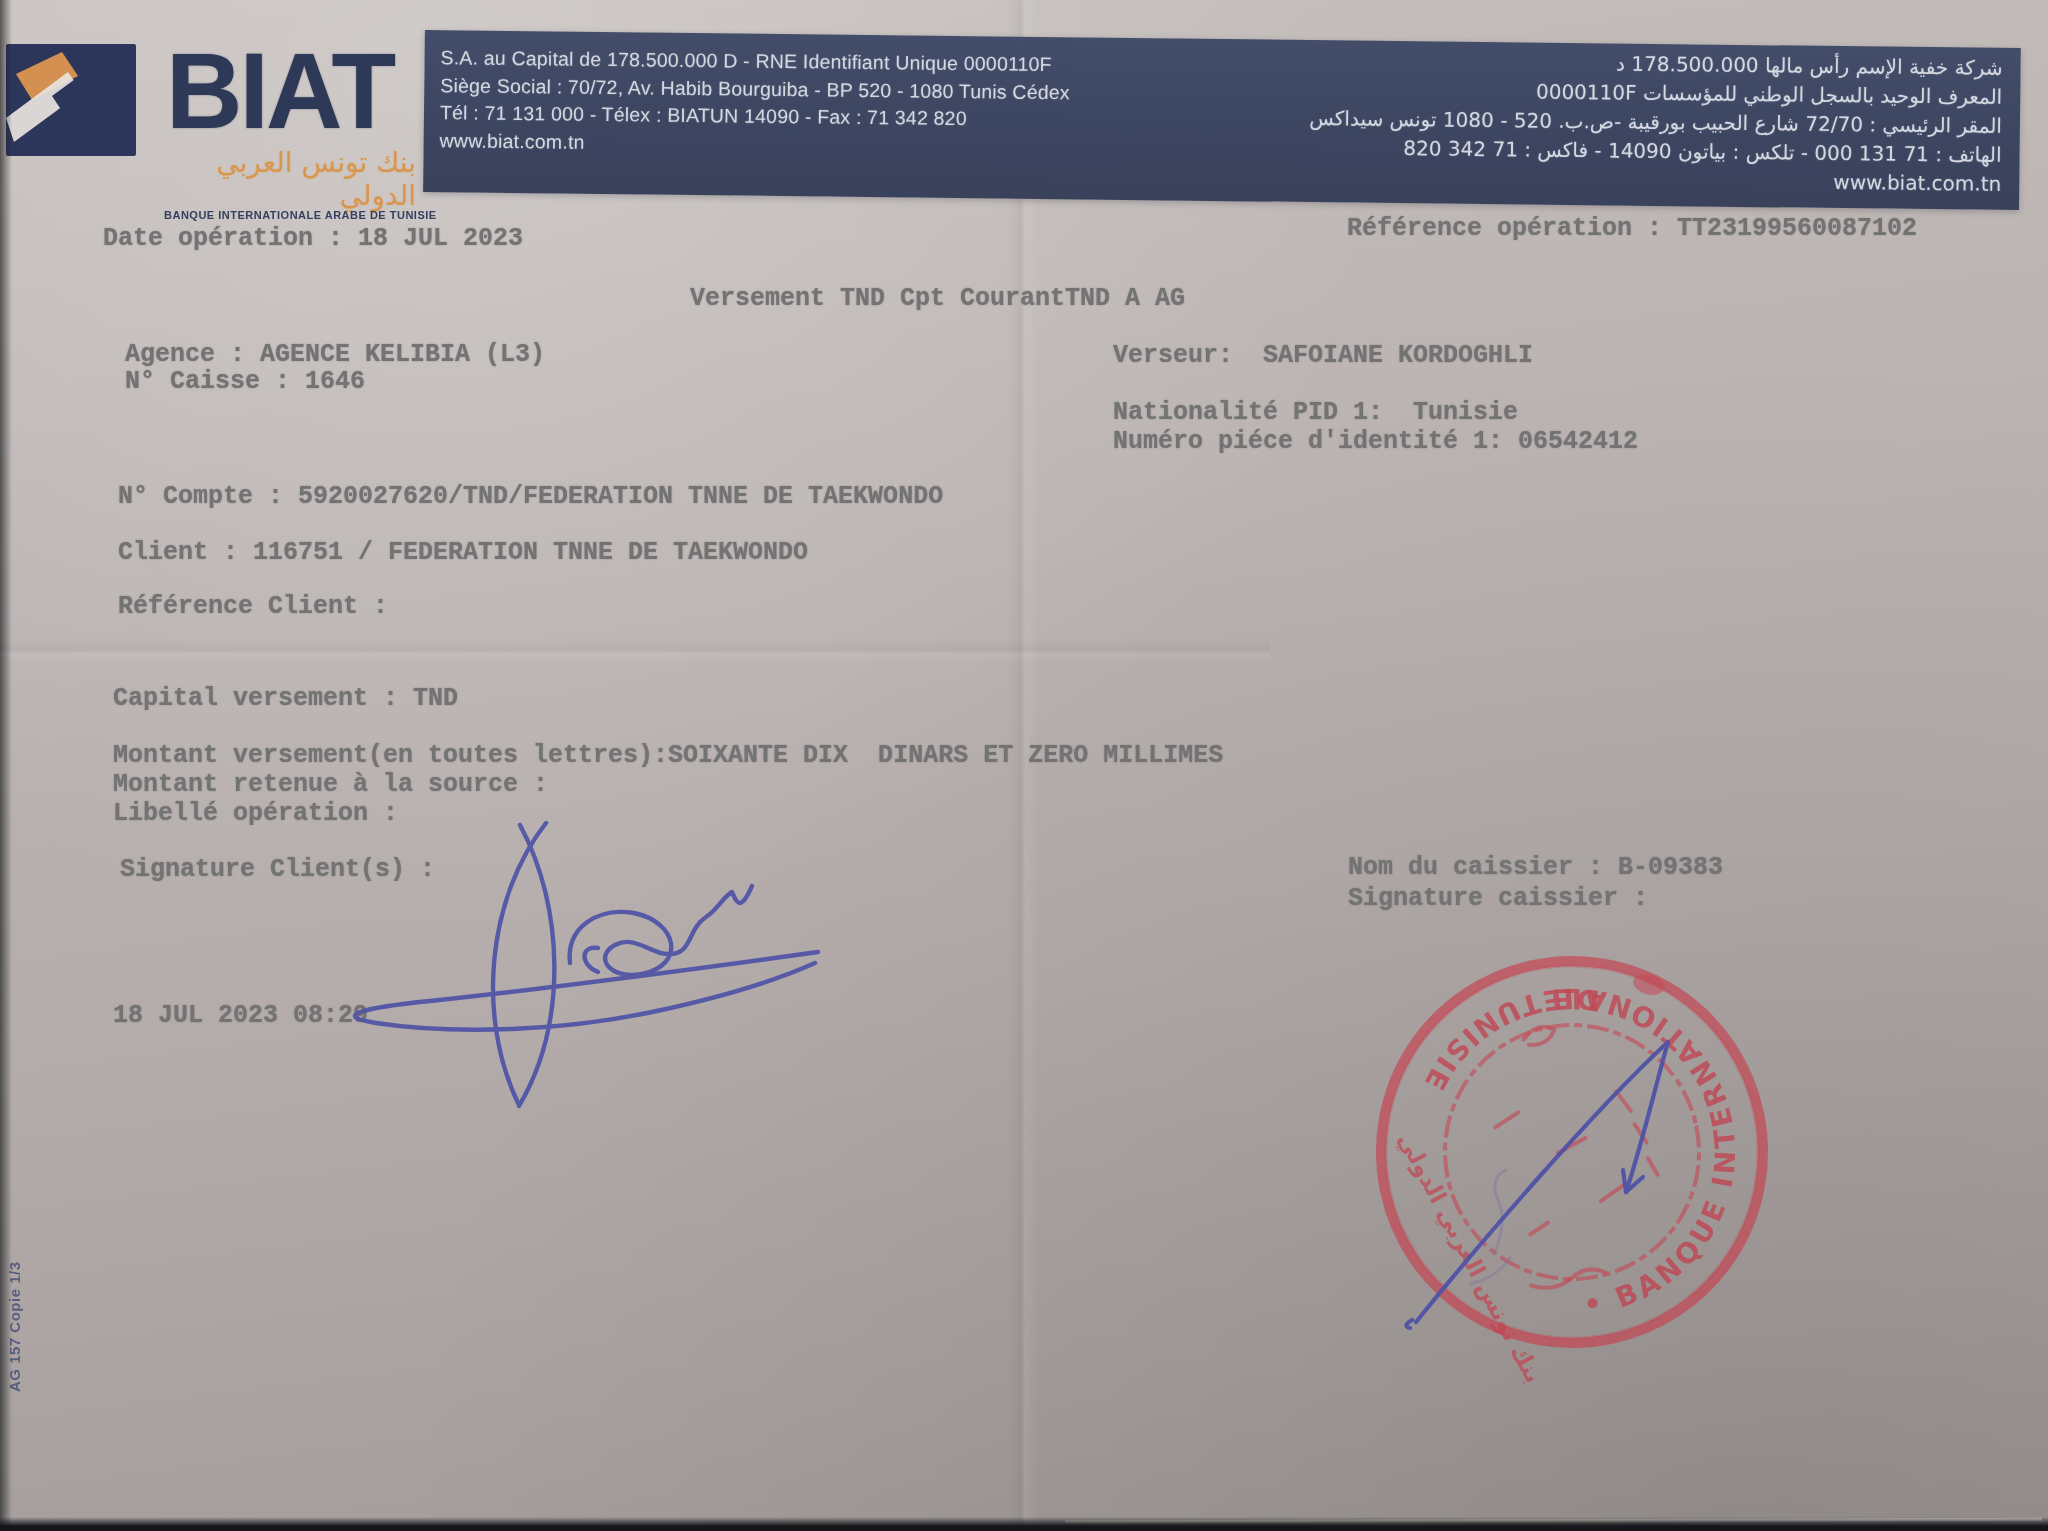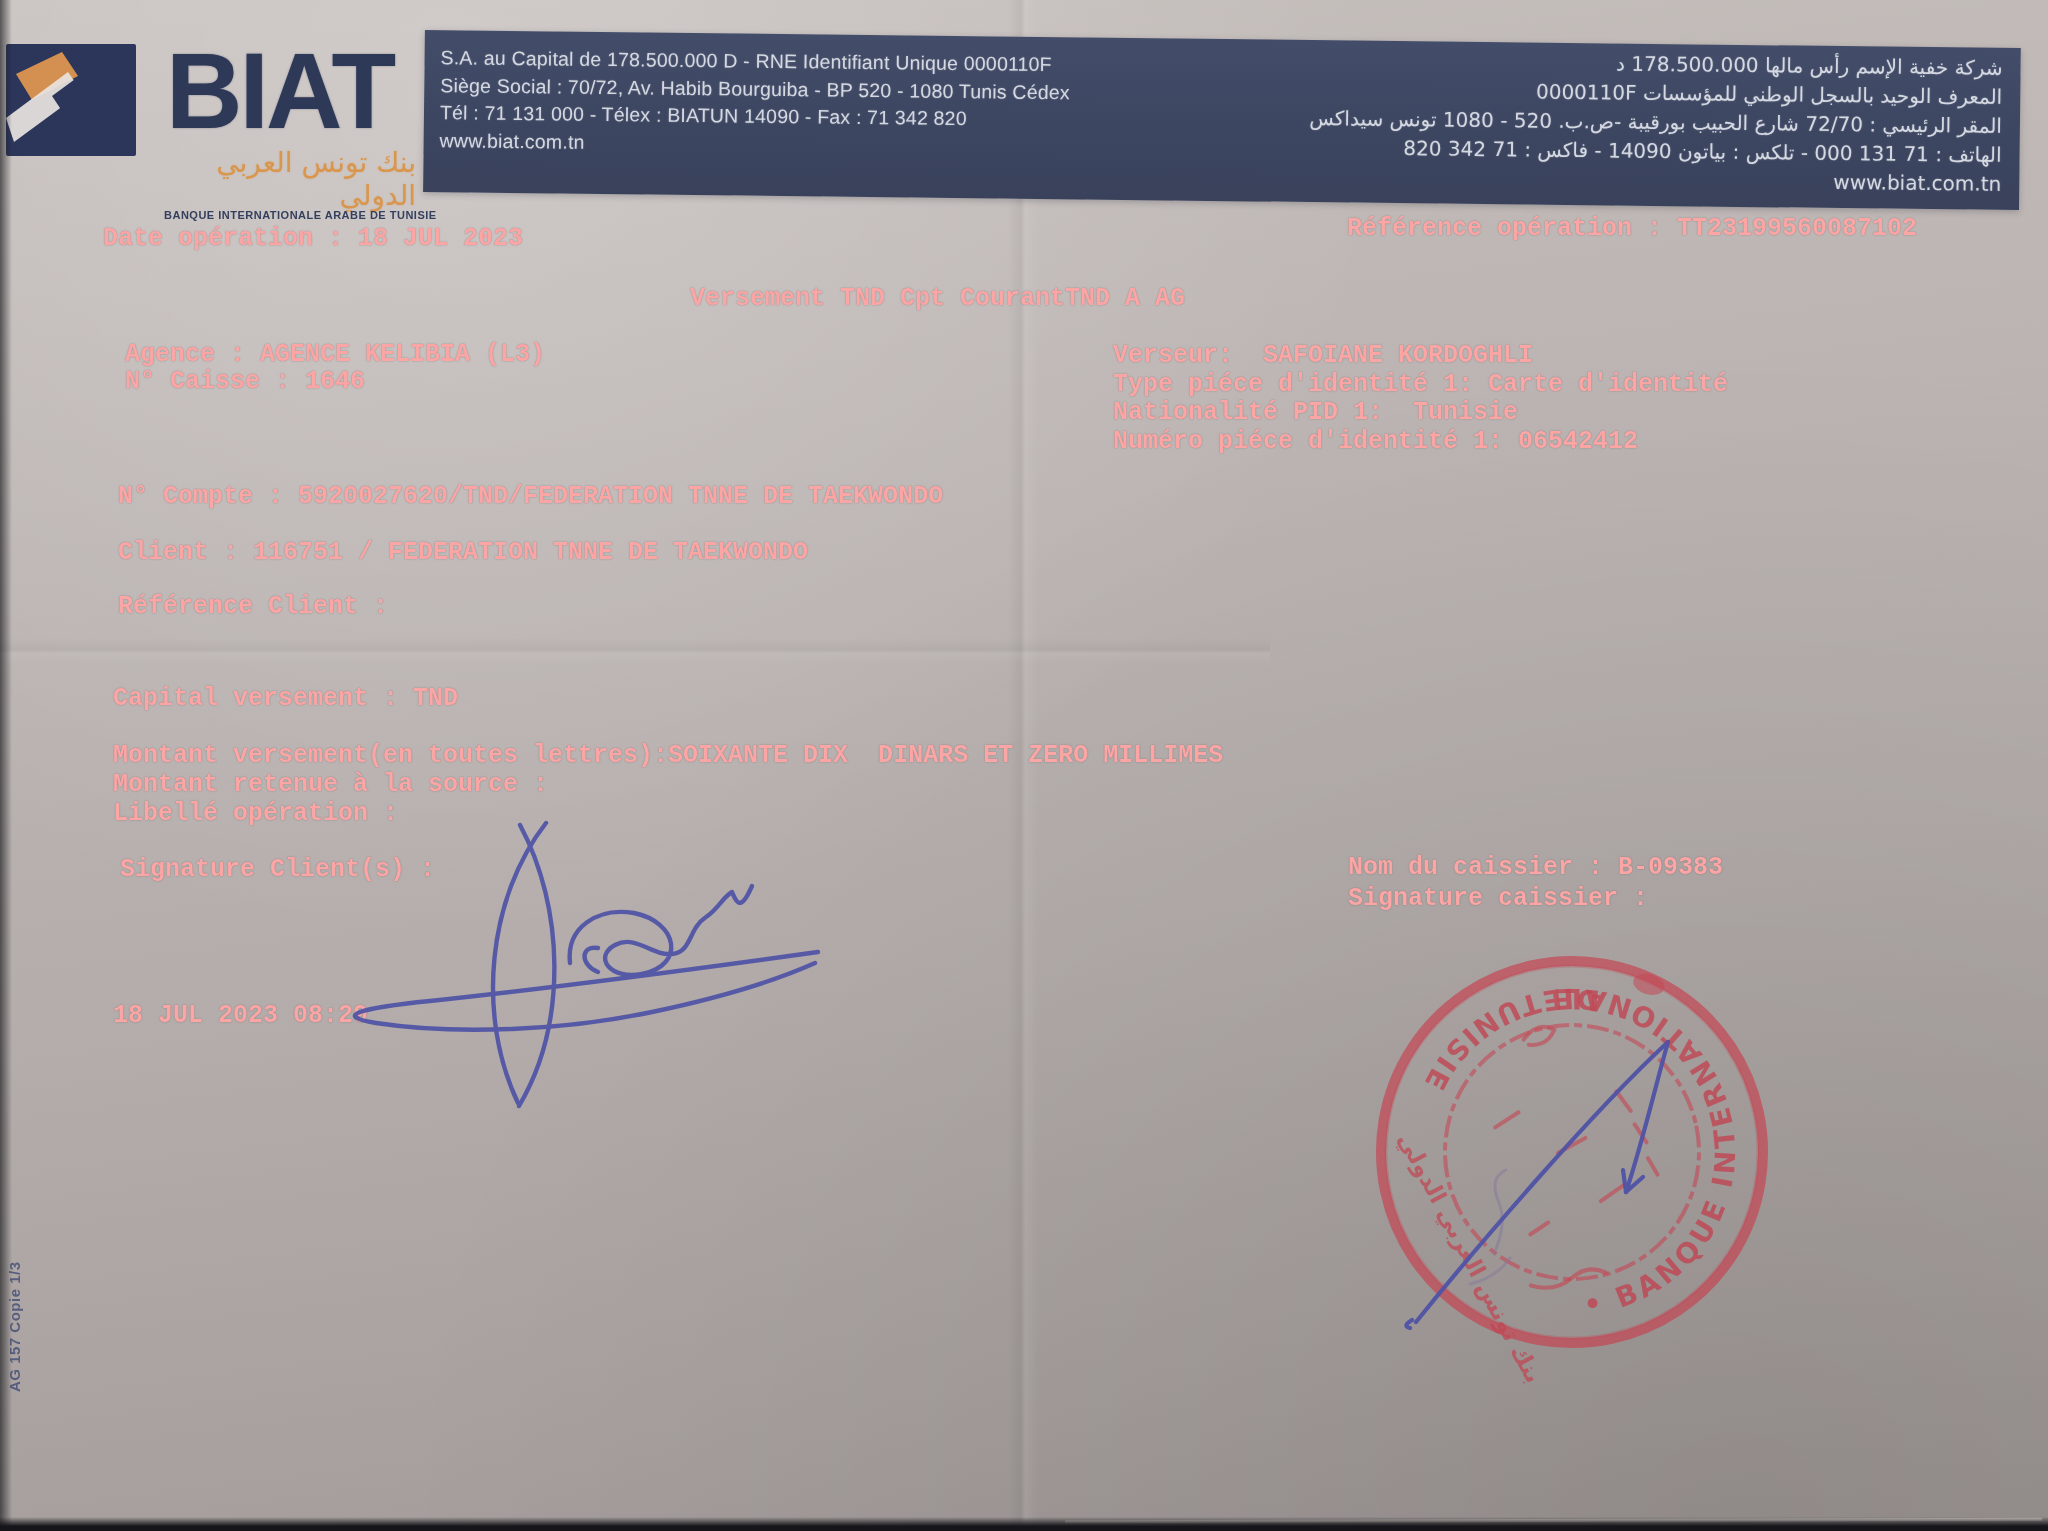--- a/index.html
+++ b/index.html
@@ -39,21 +39,21 @@
     letter-spacing:-3px;color:#2e3857;transform:scaleX(0.98);transform-origin:0 0;
     text-shadow:0 0 2px rgba(46,56,87,0.5);}
   .brand-ar{position:absolute;left:150px;top:146px;width:266px;text-align:right;
     font-size:28px;color:#d9964e;font-family:"DejaVu Sans",sans-serif;direction:rtl;
     text-shadow:0 0 2px rgba(217,150,78,0.4);}
   .bank-caps{position:absolute;left:164px;top:209px;font-size:11px;font-weight:bold;
     letter-spacing:0.5px;color:#343f5e;white-space:nowrap;}
 
   
   .tw{position:absolute;font-family:"Liberation Mono","DejaVu Sans Mono",monospace;
-    font-size:25px;font-weight:700;color:#fca5a5;white-space:pre;
+    font-size:25px;font-weight:700;color:#737373;white-space:pre;
     text-shadow:0 0 1.5px rgba(58,56,66,0.45);}
   .l-dateop{left:103px;top:224px;}
   .l-refop{left:1347px;top:214px;}
   .l-title{left:690px;top:284px;}
   .l-agence{left:125px;top:340px;}
   .l-caisse{left:125px;top:367px;}
   .l-verseur{left:1113px;top:341px;}
   .l-typepiece{left:1113px;top:370px;}
   .l-natio{left:1113px;top:398px;}
   .l-numpiece{left:1113px;top:427px;}
@@ -119,21 +119,20 @@
   <div class="bank-caps">BANQUE INTERNATIONALE ARABE DE TUNISIE</div>
 
   <div class="tw l-dateop">Date opération : 18 JUL 2023</div>
   <div class="tw l-refop">Référence opération : TT23199560087102</div>
   <div class="tw l-title">Versement TND Cpt CourantTND A AG</div>
 
   <div class="tw l-agence">Agence : AGENCE KELIBIA (L3)</div>
   <div class="tw l-caisse">N° Caisse : 1646</div>
 
   <div class="tw l-verseur">Verseur:  SAFOIANE KORDOGHLI</div>
-  <div class="tw l-typepiece">Type piéce d'identité 1: Carte d'identité</div>
   <div class="tw l-natio">Nationalité PID 1:  Tunisie</div>
   <div class="tw l-numpiece">Numéro piéce d'identité 1: 06542412</div>
 
   <div class="tw l-compte">N° Compte : 5920027620/TND/FEDERATION TNNE DE TAEKWONDO</div>
   <div class="tw l-client">Client : 116751 / FEDERATION TNNE DE TAEKWONDO</div>
   <div class="tw l-refclient">Référence Client :</div>
 
   <div class="tw l-devise">Capital versement : TND</div>
   <div class="tw l-retenue">Montant retenue à la source :</div>
   <div class="tw l-mlettres">Montant versement(en toutes lettres):SOIXANTE DIX  DINARS ET ZERO MILLIMES</div>

